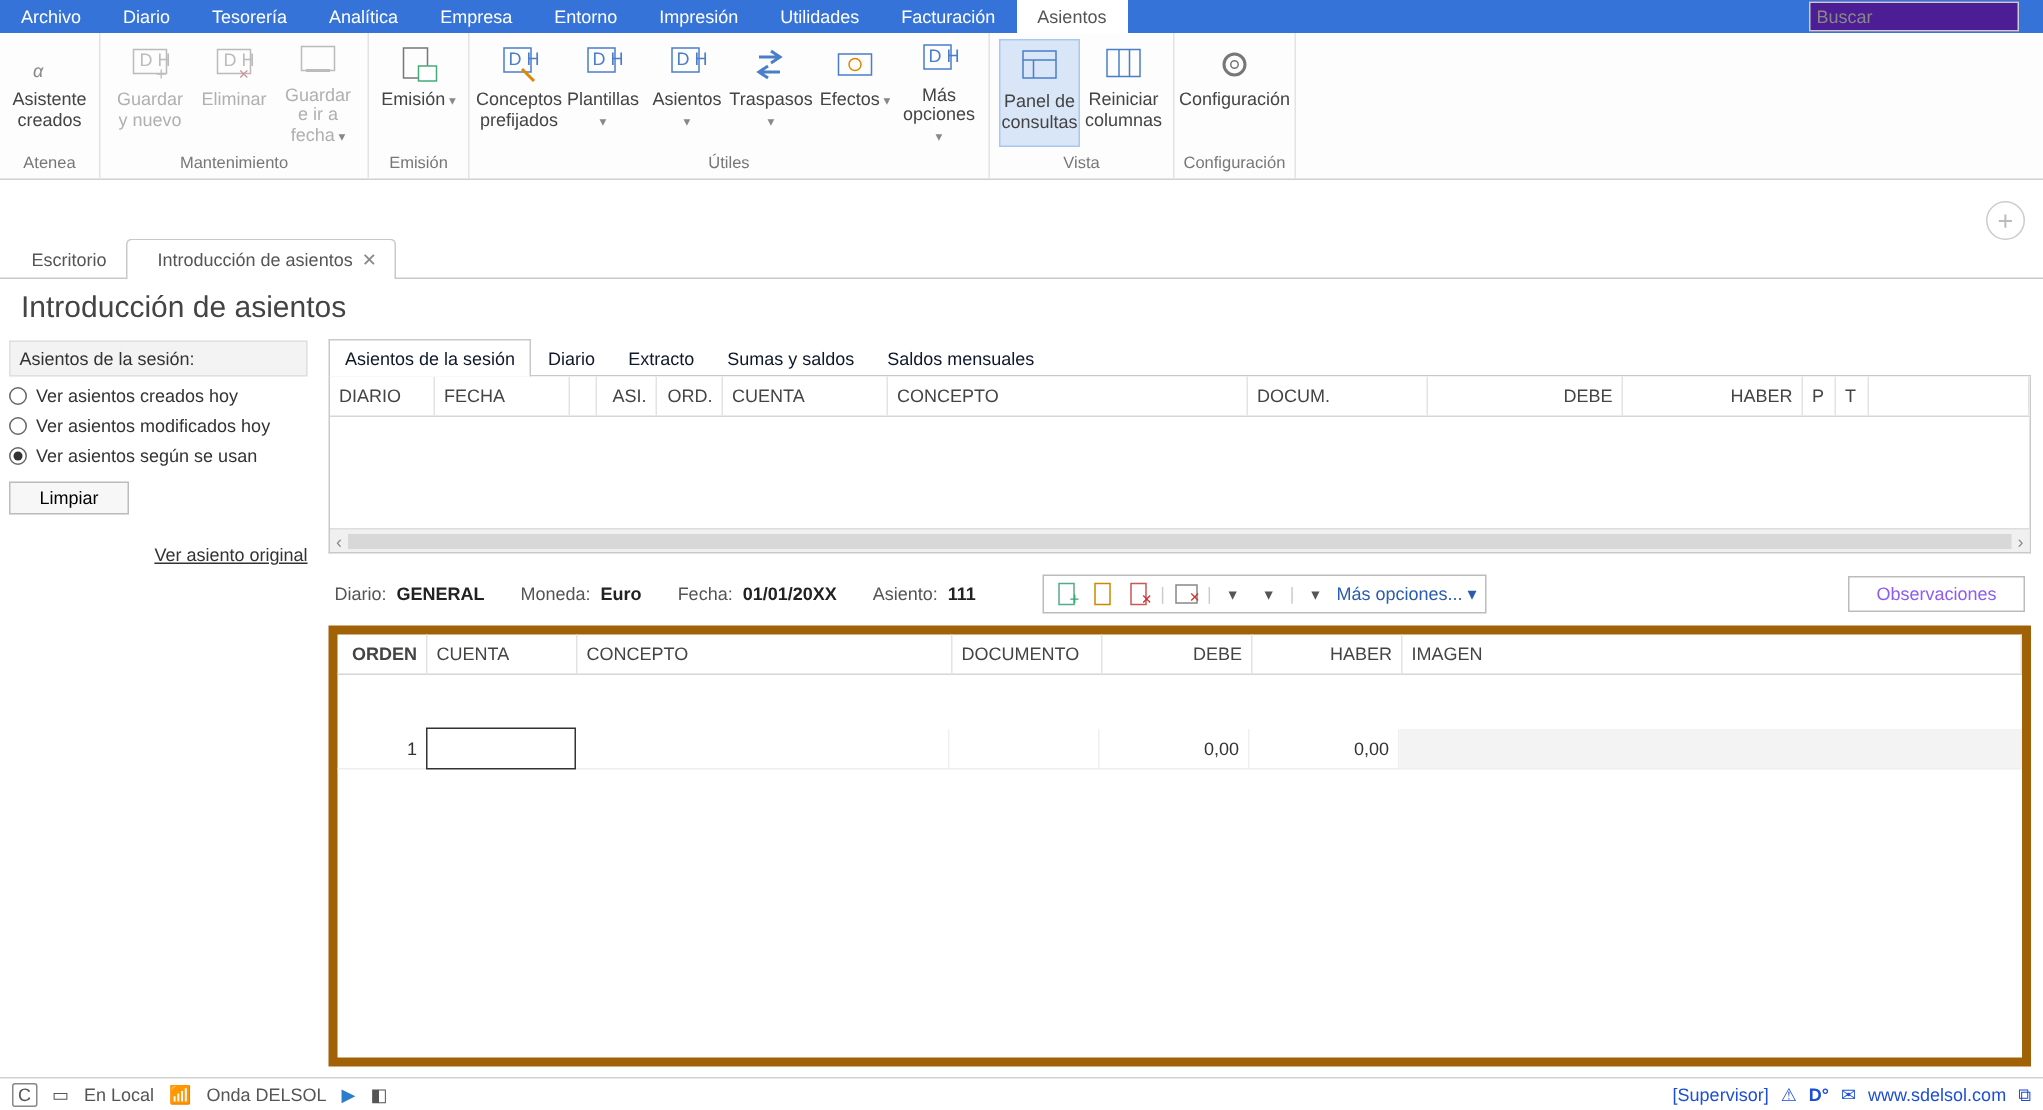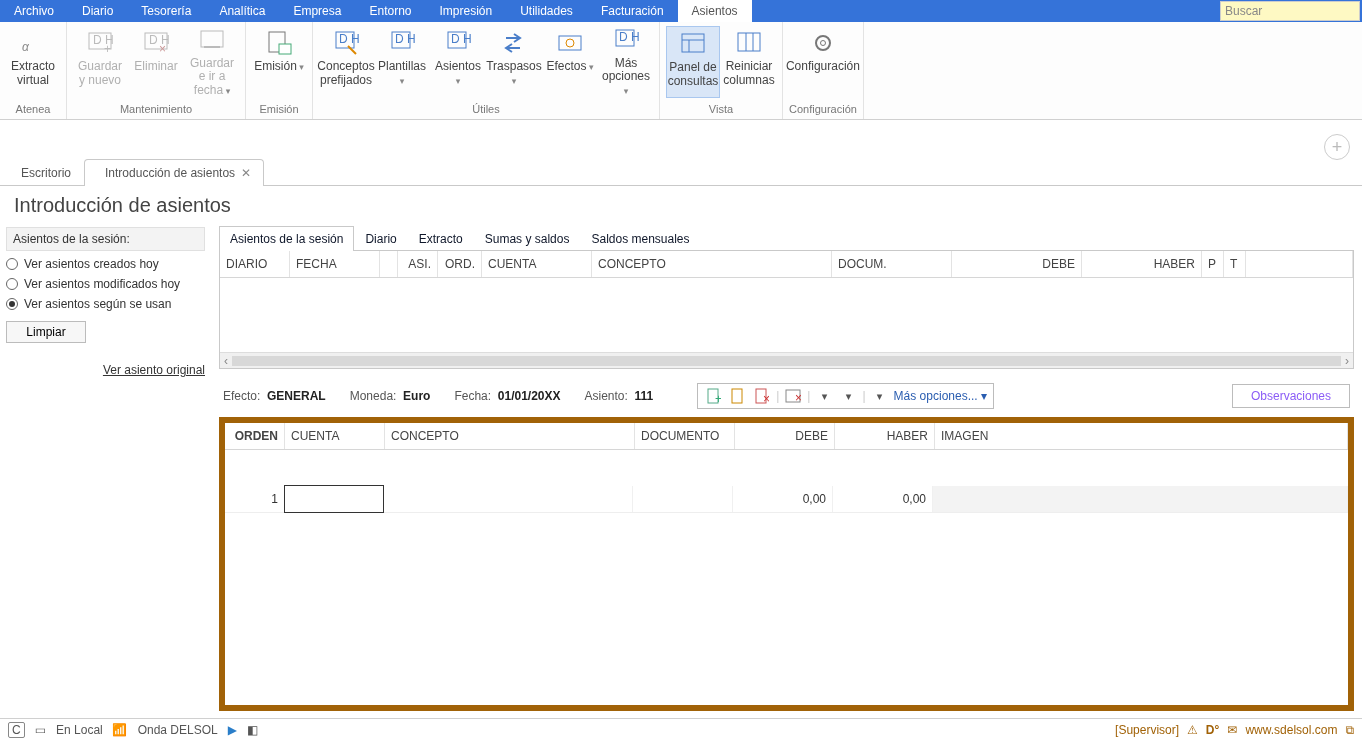--- a/index.html
+++ b/index.html
@@ -1,21 +1,21 @@
 <!DOCTYPE html>
 <html><head>
 <meta charset="utf-8">
 <style>
 *{box-sizing:border-box;margin:0;padding:0;font-family:"Segoe UI",Tahoma,sans-serif;font-size:12px;}
 body{background:#fff;overflow:hidden;width:1362px;height:740px;position:relative;}
 
 .menubar{background:#3573d9;height:22px;display:flex;align-items:stretch;color:#fff;}
 .menubar .mitem{padding:0 14px;display:flex;align-items:center;cursor:pointer;}
 .menubar .mitem.active{background:#fff;color:#555;}
-.searchbox{margin-left:auto;background:#fef9c3;width:140px;height:20px;margin-top:1px;margin-right:2px;display:flex;align-items:center;padding:0 4px;color:#888;border:1px solid #ccc;}
+.searchbox{margin-left:auto;background:#4c1d95;width:140px;height:20px;margin-top:1px;margin-right:16px;display:flex;align-items:center;padding:0 4px;color:#888;border:1px solid #ccc;}
 
 .ribbon{height:98px;border-bottom:1px solid #d0d0d0;display:flex;background:#fdfdfd;}
 .rgroup{display:flex;flex-direction:column;align-items:center;border-right:1px solid #e3e3e3;padding:0 6px;}
 .rgroup .buttons{display:flex;flex:1;align-items:flex-start;padding-top:4px;gap:2px;}
 .rbtn{display:flex;flex-direction:column;align-items:center;justify-content:flex-start;width:54px;padding:2px 2px 0 2px;text-align:center;color:#444;cursor:pointer;line-height:1.15;height:72px;}
 .rbtn.disabled{color:#b0b0b0;}
 .rbtn .ico{width:34px;height:30px;margin-bottom:2px;display:flex;align-items:center;justify-content:center;}
 .rbtn.highlight{background:#d9e6f7;border:1px solid #a9c7ef;}
 .rgroup .glabel{font-size:11px;color:#777;padding-bottom:4px;}
 .dd::after{content:" ▾";font-size:9px;color:#888;}
@@ -60,21 +60,21 @@
 .g2row div{padding:6px;border-right:1px solid #f0f0f0;color:#333;}
 .g2row .editcell{border:1px solid #333;margin:-1px;background:#fff;}
 .rtxt{text-align:right;}
 .muted{color:#bbb;}
 
 .footerinfo{display:flex;padding:6px 8px;color:#888;gap:30px;align-items:flex-start;}
 .totals{margin-left:auto;display:grid;grid-template-columns:160px 120px 120px 120px;color:#666;row-gap:2px;}
 .totals .num{text-align:right;color:#444;}
 
 .status{position:absolute;bottom:0;left:0;right:0;height:22px;border-top:1px solid #d0d0d0;display:flex;align-items:center;padding:0 8px;color:#555;gap:10px;background:#fff;}
-.status .rstat{margin-left:auto;display:flex;align-items:center;gap:8px;color:#a16207;}
+.status .rstat{margin-left:auto;display:flex;align-items:center;gap:8px;color:#1d4ed8;}
 svg{display:block;}
 </style>
 </head>
 <body>
 
 <div class="menubar">
   <div class="mitem">Archivo</div>
   <div class="mitem">Diario</div>
   <div class="mitem">Tesorería</div>
   <div class="mitem">Analítica</div>
@@ -89,21 +89,21 @@
 
 <div class="ribbon">
   <div class="rgroup">
       <div class="buttons">
     <div class="rbtn">
           <div class="ico">
             <svg width="30" height="28">
               <text x="4" y="22" font-size="26" font-style="italic" fill="#888" font-family="Georgia">α</text>
             </svg>
           </div>
-          <span>Extracto virtual</span>
+          <span>Asistente creados</span>
         </div>
   </div>
       <div class="glabel">Atenea</div>
     </div>
 
   <div class="rgroup">
       <div class="buttons">
     <div class="rbtn disabled">
           <div class="ico">
             <svg width="28" height="24">
@@ -308,21 +308,21 @@
         <div style="flex:1"></div>
       </div>
       <div class="scrollbar">
           <span>‹</span>
           <div style="flex:1;height:10px;background:#d8d8d8;margin:0 4px;width:70%"></div>
           <span>›</span>
         </div>
     </div>
 
     <div class="inforow">
-      <span><span>Efecto:</span>&nbsp;&nbsp;<b>GENERAL</b></span>
+      <span><span>Diario:</span>&nbsp;&nbsp;<b>GENERAL</b></span>
       <span><span>Moneda:</span>&nbsp;&nbsp;<b>Euro</b></span>
       <span><span>Fecha:</span>&nbsp;&nbsp;<b>01/01/20XX</b></span>
       <span><span>Asiento:</span>&nbsp;&nbsp;<b>111</b></span>
       <div class="toolbar2">
         <span class="tico">
             <svg width="14" height="16">
               <rect x="1" y="1" width="10" height="14" fill="none" stroke="#5a8"></rect>
               <text x="8" y="15" font-size="9" fill="#3a7">+</text>
             </svg>
           </span>

